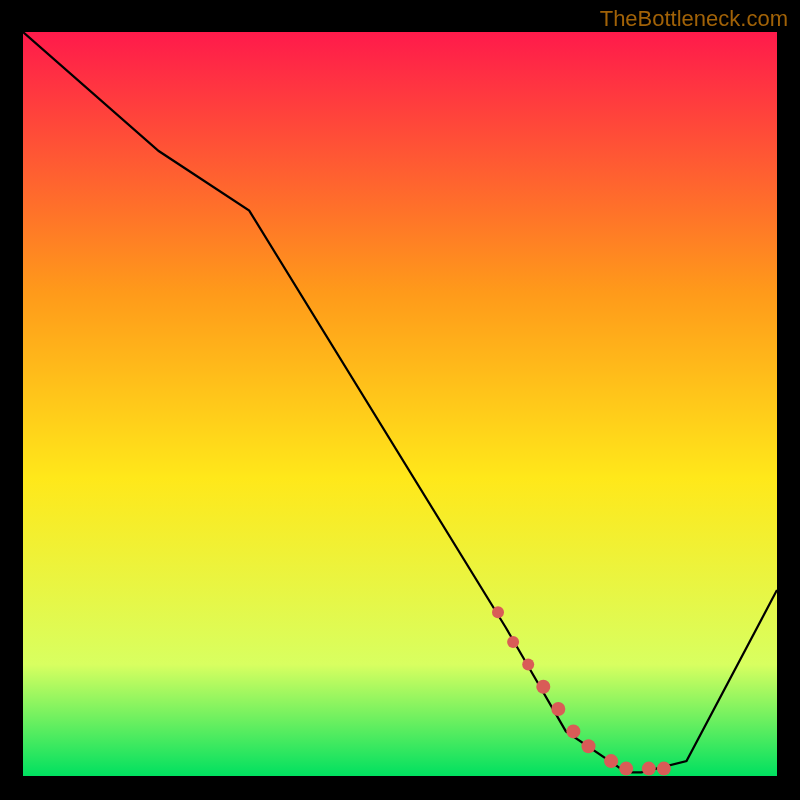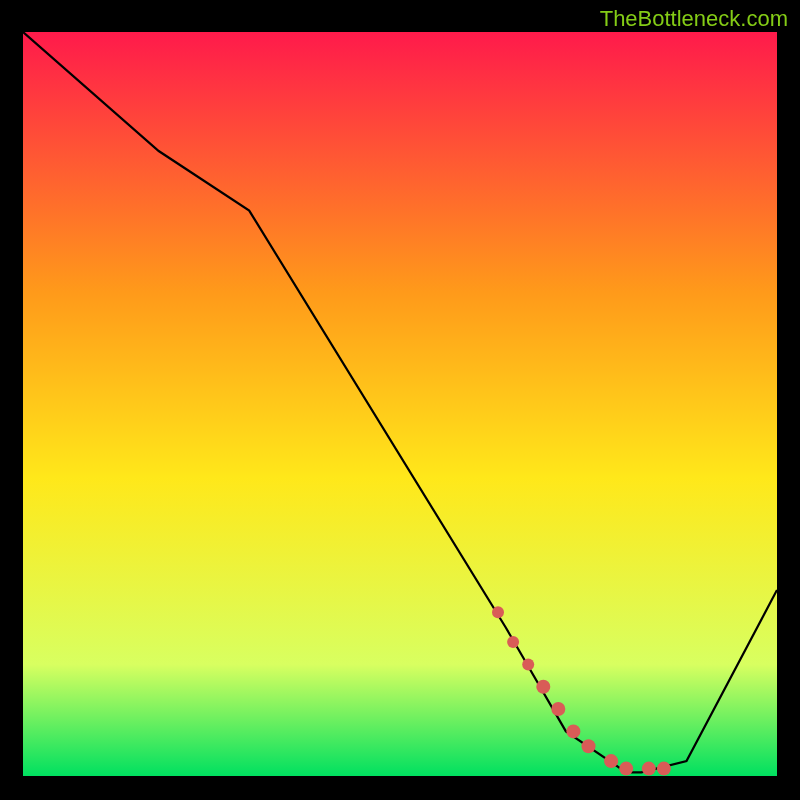--- a/index.html
+++ b/index.html
@@ -14,21 +14,21 @@
   .outer {
     width: 800px;
     height: 800px;
     background: #000;
     position: relative;
   }
   .watermark {
     position: absolute;
     top: 6px;
     right: 12px;
-    color: #84cc16;
+    color: #a16207;
     font-size: 22px;
     font-weight: 500;
     z-index: 10;
   }
   .plot {
     position: absolute;
     left: 23px;
     top: 32px;
     width: 754px;
     height: 744px;

